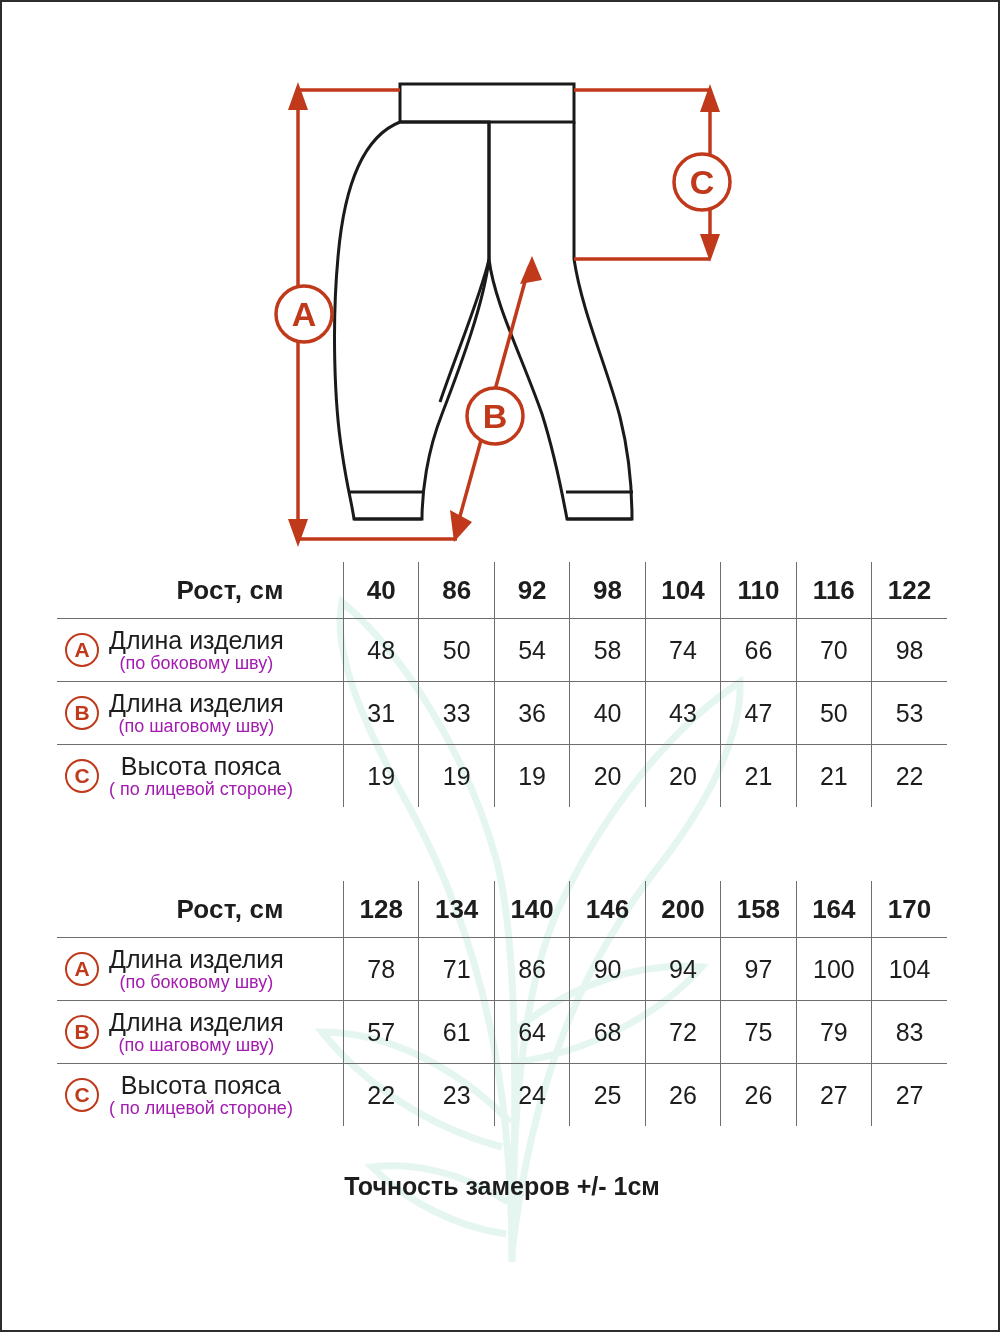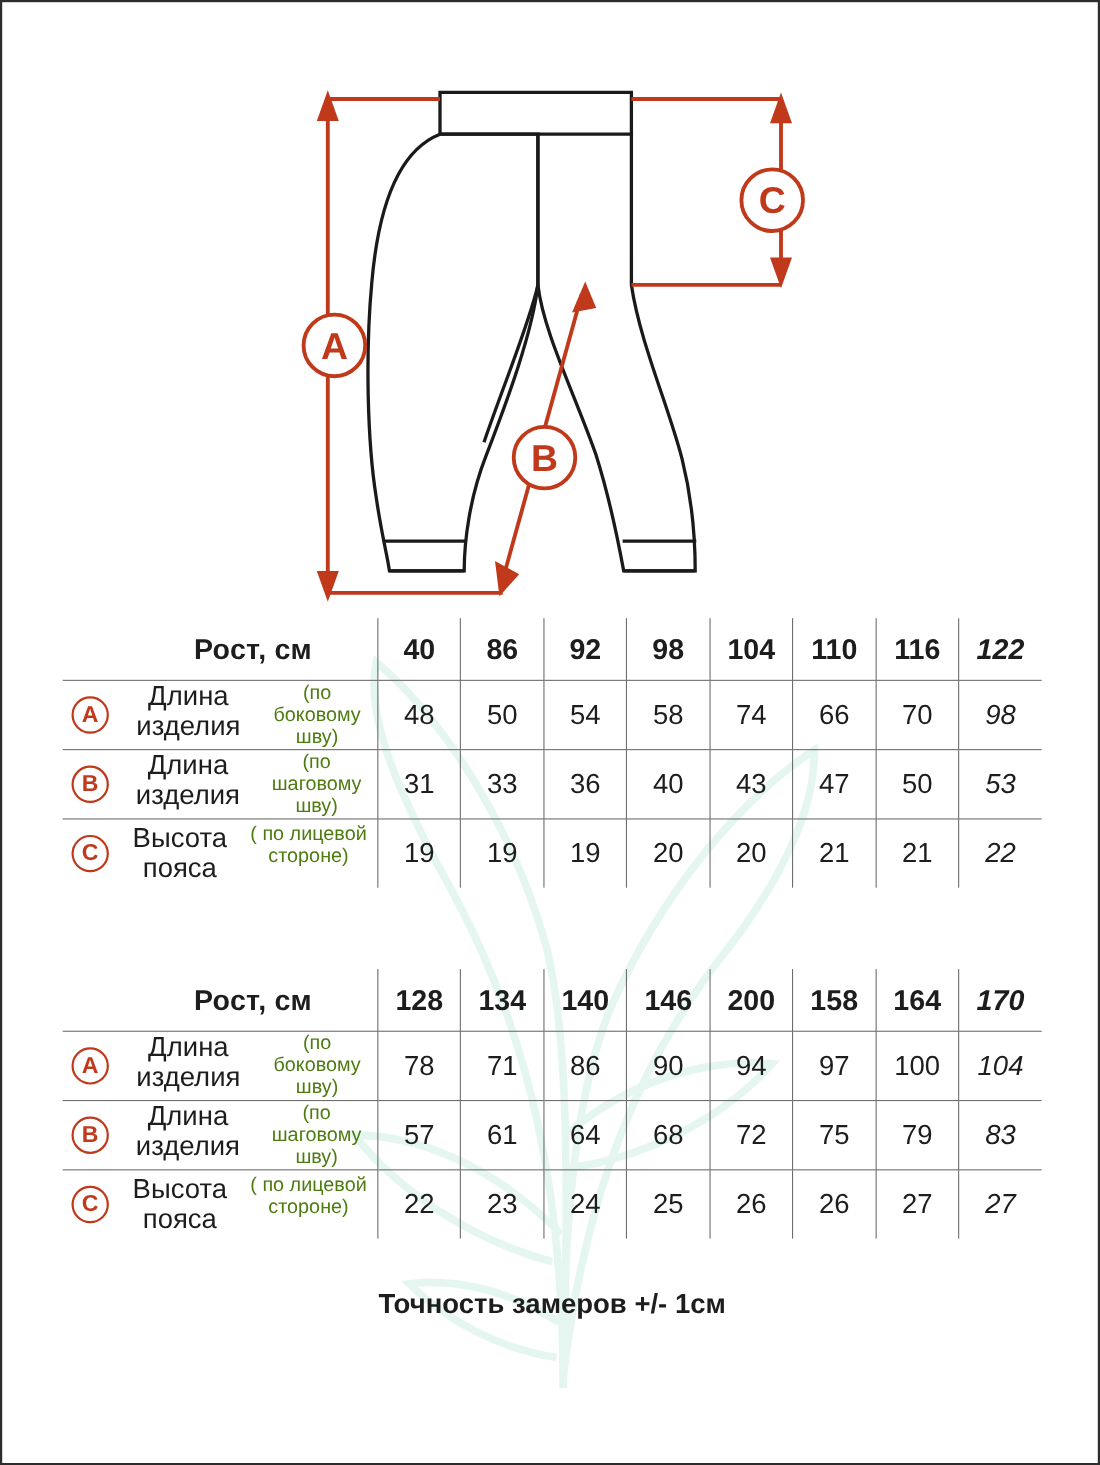--- a/index.html
+++ b/index.html
@@ -82,21 +82,20 @@
     border-left: none;
     text-align: center;
     padding-left: 8px;
     width: 278px;
   }
   table.size-table tr:last-child td {
     border-bottom: none;
   }
   table.size-table td.val-cell:last-child {
     border-right: none;
-    font-style: italic;
   }
   .hdr-title {
     font-weight: bold;
     font-size: 26px;
     letter-spacing: .2px;
     padding-left: 52px;
   }
   .row-label {
     display: flex;
     align-items: center;
@@ -117,23 +116,23 @@
     box-sizing: border-box;
   }
   .label-main {
     font-size: 25px;
     line-height: 1.08;
     color: #1d1d1d;
   }
   .label-sub {
     font-size: 18px;
     line-height: 1.1;
-    color: #4d7c0f;
-  }
-  .label-texts { display: flex; flex-direction: row; }
+    color: #a21caf;
+  }
+  .label-texts { display: flex; flex-direction: column; }
   .spacer { height: 74px; }
   .footnote {
     text-align: center;
     font-size: 25px;
     font-weight: bold;
     color: #1d1d1d;
     margin-top: 46px;
   }
 </style>
 </head>

